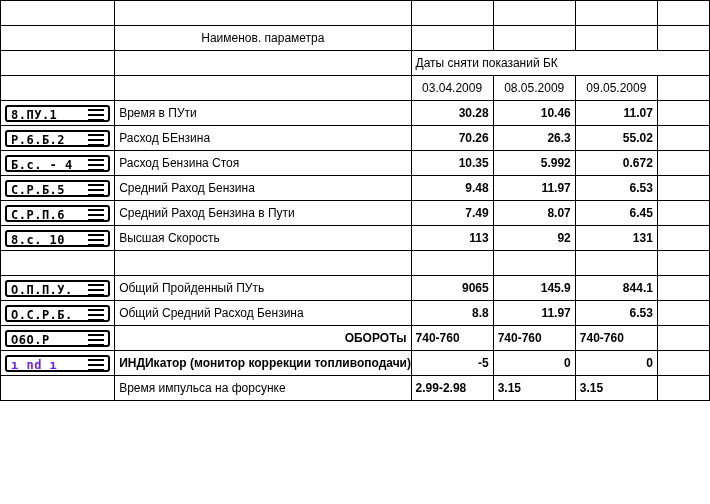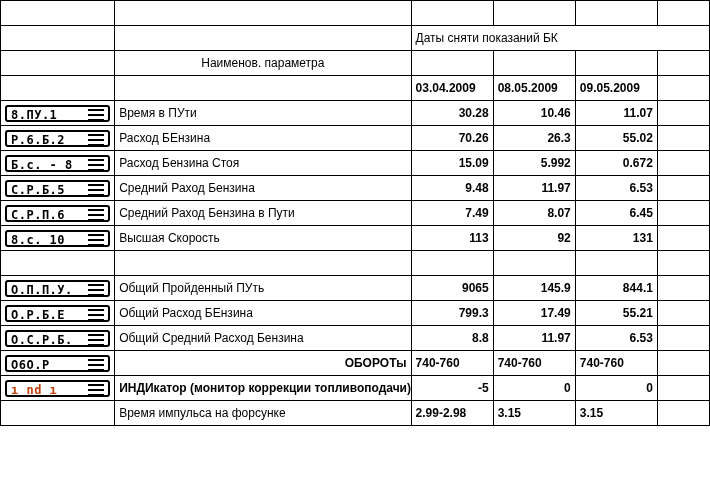--- a/index.html
+++ b/index.html
@@ -32,21 +32,22 @@
   .hdr-dates{
     text-align:left;
     font-size:12px;
     padding-left:6px;
   }
   .hdr-param{
     text-align:center;
     font-size:12px;
   }
   .hdr-date{
-    font-weight:bold;
+    text-align:center;
+    font-weight:normal;
     font-size:12px;
   }
   
   .lcd{
     display:block;
     border:2px solid #000000;
     border-radius:3px;
     background:#ffffff;
     height:17px;
     line-height:17px;
@@ -73,21 +74,21 @@
     z-index:2;
   }
   .lcd .seg i{
     position:absolute;
     background:#000000;
     display:block;
   }
   .lcd .seg i.h1{left:0;top:0;width:16px;height:2px;}
   .lcd .seg i.h2{left:0;top:5px;width:16px;height:2px;}
   .lcd .seg i.h3{left:0;top:10px;width:16px;height:2px;}
-  .lcd.empty .txt{color:#c2410c;}
+  .lcd.empty .txt{color:#6d28d9;}
   .bold{font-weight:bold;text-align:right;}
   .valleft{text-align:left;}
   .spacer td{height:14px;}
   .tiny{font-size:11px;}
 </style>
 </head>
 <body>
 
 <table class="sheet">
   <colgroup>
@@ -104,31 +105,31 @@
     <td class="c-display"></td>
     <td class="c-name"></td>
     <td class="c-val"></td>
     <td class="c-val"></td>
     <td class="c-val"></td>
     <td class="c-last"></td>
   </tr>
 
   <tr>
     <td class="c-display"></td>
+    <td class="c-name hdr-param">Наименов. параметра</td>
+    <td class="c-val"></td>
+    <td class="c-val"></td>
+    <td class="c-val"></td>
+    <td class="c-last"></td>
+  </tr>
+
+  <tr>
+    <td class="c-display"></td>
     <td class="c-name"></td>
     <td class="hdr-dates" colspan="4">Даты сняти показаний БК</td>
-  </tr>
-
-  <tr>
-    <td class="c-display"></td>
-    <td class="c-name hdr-param">Наименов. параметра</td>
-    <td class="c-val"></td>
-    <td class="c-val"></td>
-    <td class="c-val"></td>
-    <td class="c-last"></td>
   </tr>
 
   <tr>
     <td class="c-display"></td>
     <td class="c-name"></td>
     <td class="hdr-date">03.04.2009</td>
     <td class="hdr-date">08.05.2009</td>
     <td class="hdr-date">09.05.2009</td>
     <td class="c-last"></td>
   </tr>
@@ -159,28 +160,28 @@
     <td class="c-name">Расход БЕнзина</td>
     <td class="c-val">70.26</td>
     <td class="c-val">26.3</td>
     <td class="c-val">55.02</td>
     <td class="c-last"></td>
   </tr>
 
 
   <tr>
     <td class="c-display">
-      <span class="lcd"><span class="txt">Б.с. - 8</span><span class="seg">
+      <span class="lcd"><span class="txt">Б.с. - 4</span><span class="seg">
               <i class="h1"></i>
               <i class="h2"></i>
               <i class="h3"></i>
             </span></span>
     </td>
     <td class="c-name">Расход Бензина Стоя</td>
-    <td class="c-val">15.09</td>
+    <td class="c-val">10.35</td>
     <td class="c-val">5.992</td>
     <td class="c-val">0.672</td>
     <td class="c-last"></td>
   </tr>
 
   <tr>
     <td class="c-display">
       <span class="lcd"><span class="txt">С.Р.Б.5</span><span class="seg">
               <i class="h1"></i>
               <i class="h2"></i>
@@ -244,34 +245,20 @@
               <i class="h3"></i>
             </span></span>
     </td>
     <td class="c-name">Общий Пройденный ПУть</td>
     <td class="c-val">9065</td>
     <td class="c-val">145.9</td>
     <td class="c-val">844.1</td>
     <td class="c-last"></td>
   </tr>
 
-  <tr>
-    <td class="c-display">
-      <span class="lcd"><span class="txt">О.Р.Б.Е</span><span class="seg">
-              <i class="h1"></i>
-              <i class="h2"></i>
-              <i class="h3"></i>
-            </span></span>
-    </td>
-    <td class="c-name">Общий Расход БЕнзина</td>
-    <td class="c-val">799.3</td>
-    <td class="c-val">17.49</td>
-    <td class="c-val">55.21</td>
-    <td class="c-last"></td>
-  </tr>
 
   <tr>
     <td class="c-display">
       <span class="lcd"><span class="txt">О.С.Р.Б.</span><span class="seg">
               <i class="h1"></i>
               <i class="h2"></i>
               <i class="h3"></i>
             </span></span>
     </td>
     <td class="c-name">Общий Средний Расход Бензина</td>

